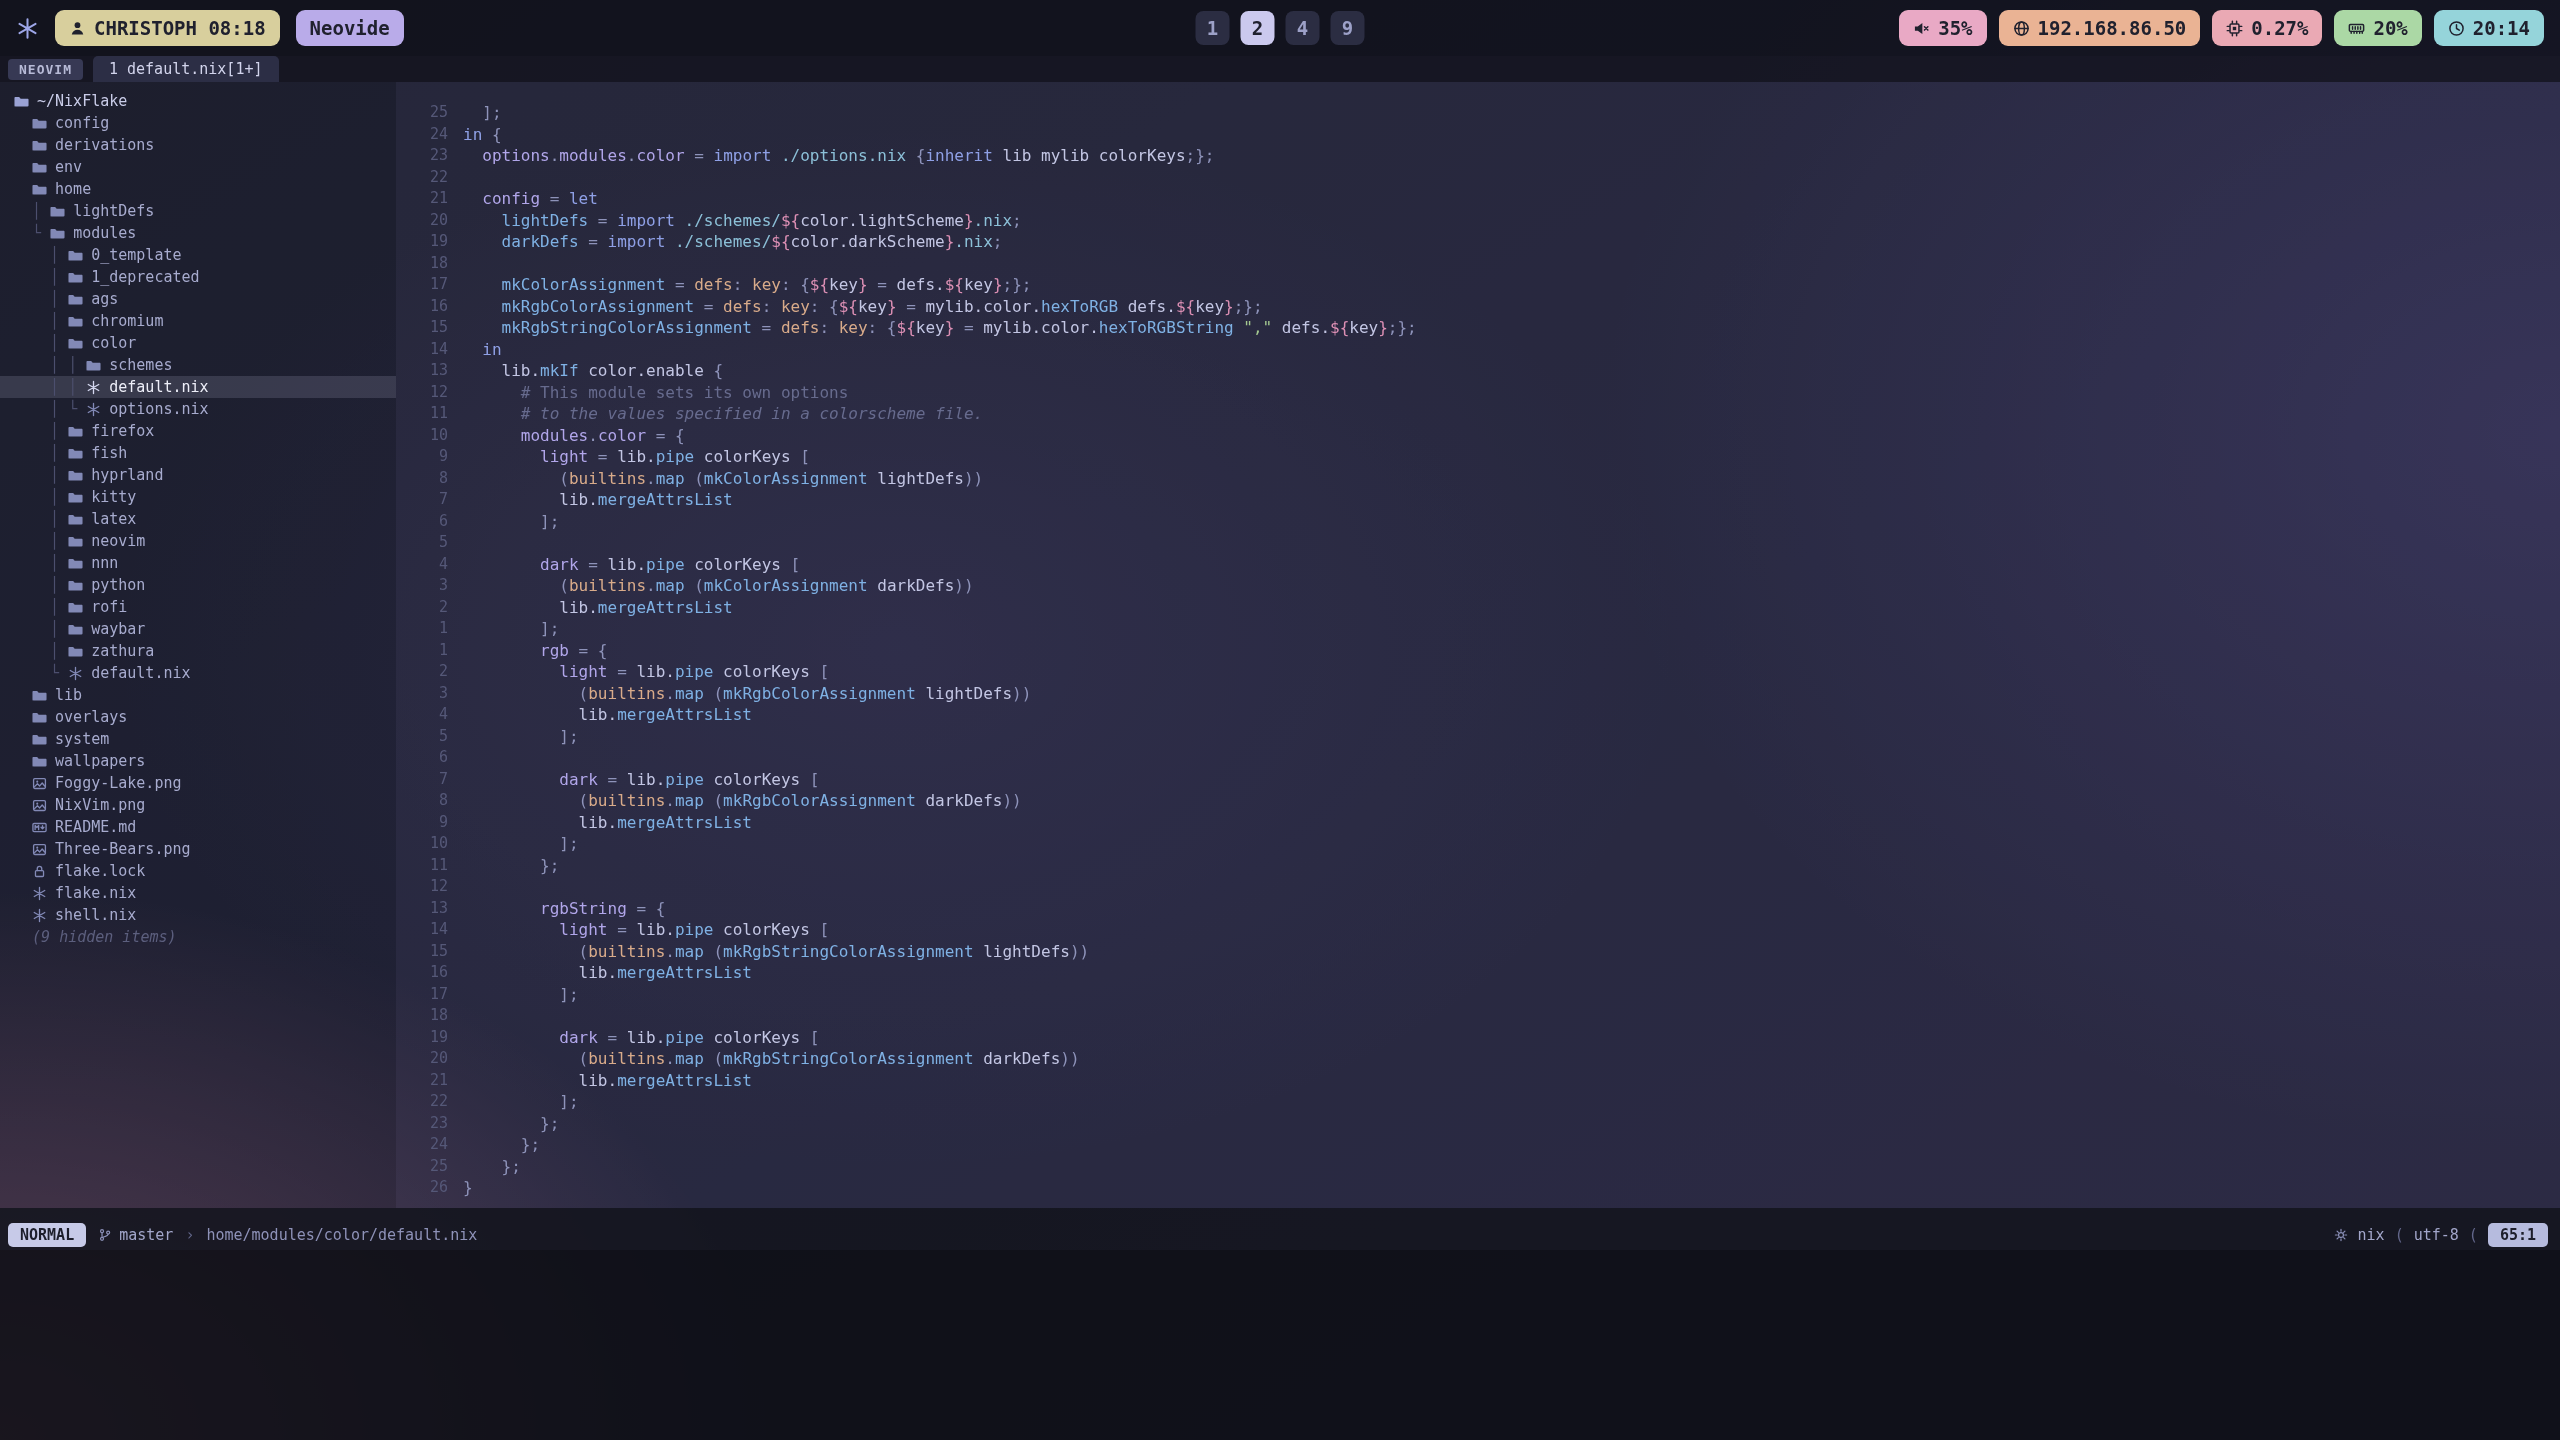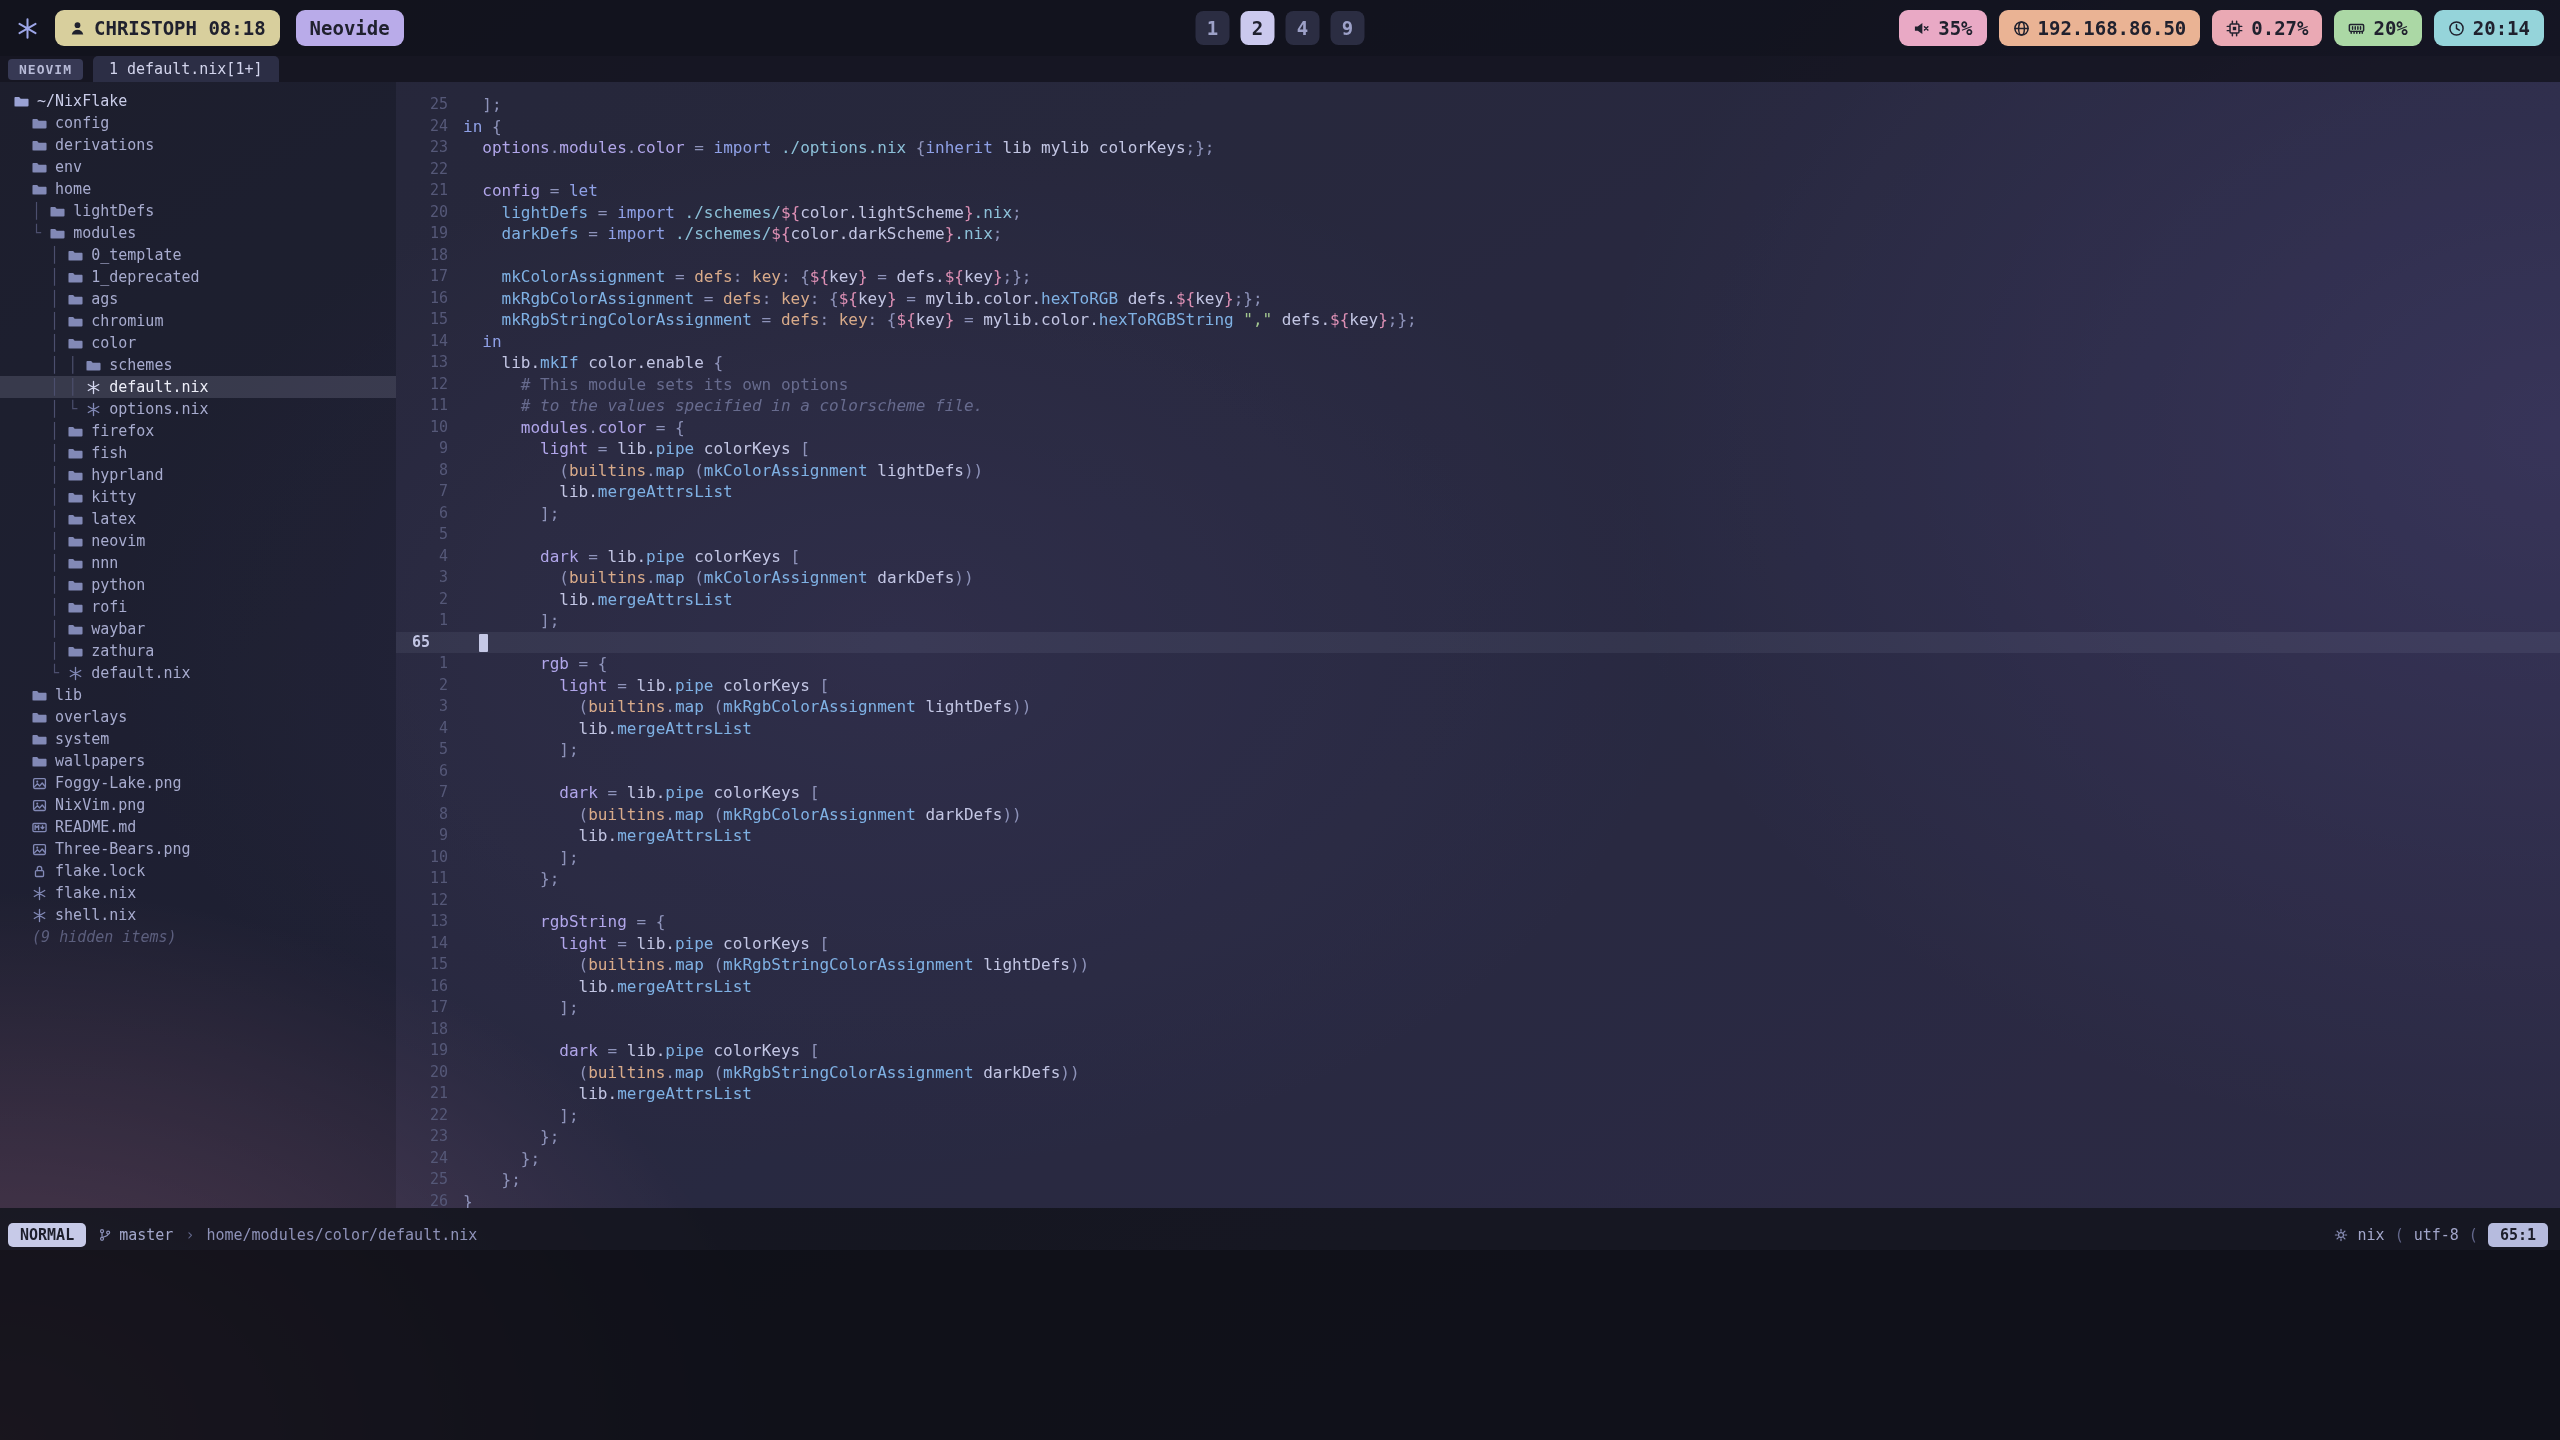--- a/index.html
+++ b/index.html
@@ -41,21 +41,21 @@
   .sidebar{width:396px;flex:none;background:rgba(21,22,34,0.40);padding-top:8px;font-size:15px;overflow:hidden}
   .tree-row{height:22px;display:flex;align-items:center;padding-left:14px;color:#a7abce;white-space:pre}
   .tree-row.root{color:#c9cce8}
   .tree-row.selected{background:rgba(197,200,233,0.16);color:#edeef8}
   .tree-row.selected .icon{color:#d5d8f0}
   .tree-row.muted{color:#5c5f7e;font-style:italic}
   .prefix{color:#4c4f6e;white-space:pre}
   .tree-ic{width:15px;height:15px;margin-right:8px;color:#8289b6}
   .tree-row.root .tree-ic{color:#9aa2d4}
 
-  .editor{flex:1;background:rgba(43,44,64,0.42);padding-top:12px;font-size:16px;overflow:hidden}
+  .editor{flex:1;background:rgba(43,44,64,0.42);padding-top:20px;font-size:16px;overflow:hidden}
   .code-line{height:21.5px;line-height:21.5px;display:flex;white-space:pre}
   .code-line.cursorline{background:rgba(197,200,233,0.08)}
   .ln{flex:none;width:52px;text-align:right;color:#555878;font-size:15px}
   .ln.cur{text-align:left;padding-left:16px;color:#c2c5e4;font-weight:bold}
   .code{margin-left:15px;white-space:pre}
   .cursor-block{display:inline-block;width:9px;height:18px;background:#c5c8e6;border-radius:1px;vertical-align:-4px}
 
   
   .statusline{height:30px;flex:none;display:flex;align-items:center;gap:12px;
     background:rgba(20,21,31,0.93);padding:12px 12px 0 8px;font-size:15px;color:#a2a6ca}
@@ -306,21 +306,20 @@
           <div class="code-line"><span class="ln">10</span><span class="code"><span style="color: rgb(195, 198, 228);">      </span><span style="color: rgb(177, 166, 234);">modules</span><span style="color: rgb(142, 147, 186);">.</span><span style="color: rgb(177, 166, 234);">color</span><span style="color: rgb(142, 147, 186);"> = {</span></span></div>
           <div class="code-line"><span class="ln">9</span><span class="code"><span style="color: rgb(195, 198, 228);">        </span><span style="color: rgb(177, 166, 234);">light</span><span style="color: rgb(142, 147, 186);"> = </span><span style="color: rgb(195, 198, 228);">lib.</span><span style="color: rgb(127, 177, 228);">pipe</span><span style="color: rgb(195, 198, 228);"> colorKeys </span><span style="color: rgb(142, 147, 186);">[</span></span></div>
           <div class="code-line"><span class="ln">8</span><span class="code"><span style="color: rgb(142, 147, 186);">          (</span><span style="color: rgb(217, 171, 138);">builtins</span><span style="color: rgb(142, 147, 186);">.</span><span style="color: rgb(127, 177, 228);">map</span><span style="color: rgb(142, 147, 186);"> (</span><span style="color: rgb(127, 177, 228);">mkColorAssignment</span><span style="color: rgb(195, 198, 228);"> lightDefs</span><span style="color: rgb(142, 147, 186);">))</span></span></div>
           <div class="code-line"><span class="ln">7</span><span class="code"><span style="color: rgb(195, 198, 228);">          </span><span style="color: rgb(195, 198, 228);">lib.</span><span style="color: rgb(127, 177, 228);">mergeAttrsList</span></span></div>
           <div class="code-line"><span class="ln">6</span><span class="code"><span style="color: rgb(142, 147, 186);">        ];</span></span></div>
           <div class="code-line"><span class="ln">5</span><span class="code"></span></div>
           <div class="code-line"><span class="ln">4</span><span class="code"><span style="color: rgb(195, 198, 228);">        </span><span style="color: rgb(177, 166, 234);">dark</span><span style="color: rgb(142, 147, 186);"> = </span><span style="color: rgb(195, 198, 228);">lib.</span><span style="color: rgb(127, 177, 228);">pipe</span><span style="color: rgb(195, 198, 228);"> colorKeys </span><span style="color: rgb(142, 147, 186);">[</span></span></div>
           <div class="code-line"><span class="ln">3</span><span class="code"><span style="color: rgb(142, 147, 186);">          (</span><span style="color: rgb(217, 171, 138);">builtins</span><span style="color: rgb(142, 147, 186);">.</span><span style="color: rgb(127, 177, 228);">map</span><span style="color: rgb(142, 147, 186);"> (</span><span style="color: rgb(127, 177, 228);">mkColorAssignment</span><span style="color: rgb(195, 198, 228);"> darkDefs</span><span style="color: rgb(142, 147, 186);">))</span></span></div>
           <div class="code-line"><span class="ln">2</span><span class="code"><span style="color: rgb(195, 198, 228);">          </span><span style="color: rgb(195, 198, 228);">lib.</span><span style="color: rgb(127, 177, 228);">mergeAttrsList</span></span></div>
           <div class="code-line"><span class="ln">1</span><span class="code"><span style="color: rgb(142, 147, 186);">        ];</span></span></div>
-          <div class="code-line cursorline"><span class="ln cur">65</span><span class="code"><span class="cursor-block"></span></span></div>
           <div class="code-line"><span class="ln">1</span><span class="code"><span style="color: rgb(195, 198, 228);">        </span><span style="color: rgb(177, 166, 234);">rgb</span><span style="color: rgb(142, 147, 186);"> = {</span></span></div>
           <div class="code-line"><span class="ln">2</span><span class="code"><span style="color: rgb(195, 198, 228);">          </span><span style="color: rgb(177, 166, 234);">light</span><span style="color: rgb(142, 147, 186);"> = </span><span style="color: rgb(195, 198, 228);">lib.</span><span style="color: rgb(127, 177, 228);">pipe</span><span style="color: rgb(195, 198, 228);"> colorKeys </span><span style="color: rgb(142, 147, 186);">[</span></span></div>
           <div class="code-line"><span class="ln">3</span><span class="code"><span style="color: rgb(142, 147, 186);">            (</span><span style="color: rgb(217, 171, 138);">builtins</span><span style="color: rgb(142, 147, 186);">.</span><span style="color: rgb(127, 177, 228);">map</span><span style="color: rgb(142, 147, 186);"> (</span><span style="color: rgb(127, 177, 228);">mkRgbColorAssignment</span><span style="color: rgb(195, 198, 228);"> lightDefs</span><span style="color: rgb(142, 147, 186);">))</span></span></div>
           <div class="code-line"><span class="ln">4</span><span class="code"><span style="color: rgb(195, 198, 228);">            </span><span style="color: rgb(195, 198, 228);">lib.</span><span style="color: rgb(127, 177, 228);">mergeAttrsList</span></span></div>
           <div class="code-line"><span class="ln">5</span><span class="code"><span style="color: rgb(142, 147, 186);">          ];</span></span></div>
           <div class="code-line"><span class="ln">6</span><span class="code"></span></div>
           <div class="code-line"><span class="ln">7</span><span class="code"><span style="color: rgb(195, 198, 228);">          </span><span style="color: rgb(177, 166, 234);">dark</span><span style="color: rgb(142, 147, 186);"> = </span><span style="color: rgb(195, 198, 228);">lib.</span><span style="color: rgb(127, 177, 228);">pipe</span><span style="color: rgb(195, 198, 228);"> colorKeys </span><span style="color: rgb(142, 147, 186);">[</span></span></div>
           <div class="code-line"><span class="ln">8</span><span class="code"><span style="color: rgb(142, 147, 186);">            (</span><span style="color: rgb(217, 171, 138);">builtins</span><span style="color: rgb(142, 147, 186);">.</span><span style="color: rgb(127, 177, 228);">map</span><span style="color: rgb(142, 147, 186);"> (</span><span style="color: rgb(127, 177, 228);">mkRgbColorAssignment</span><span style="color: rgb(195, 198, 228);"> darkDefs</span><span style="color: rgb(142, 147, 186);">))</span></span></div>
           <div class="code-line"><span class="ln">9</span><span class="code"><span style="color: rgb(195, 198, 228);">            </span><span style="color: rgb(195, 198, 228);">lib.</span><span style="color: rgb(127, 177, 228);">mergeAttrsList</span></span></div>
           <div class="code-line"><span class="ln">10</span><span class="code"><span style="color: rgb(142, 147, 186);">          ];</span></span></div>

